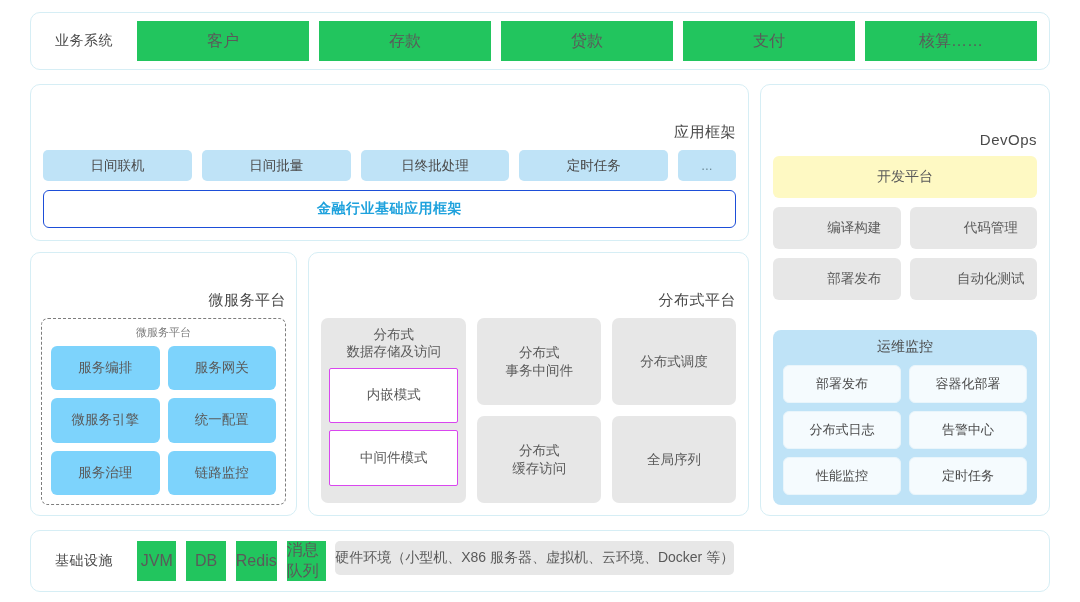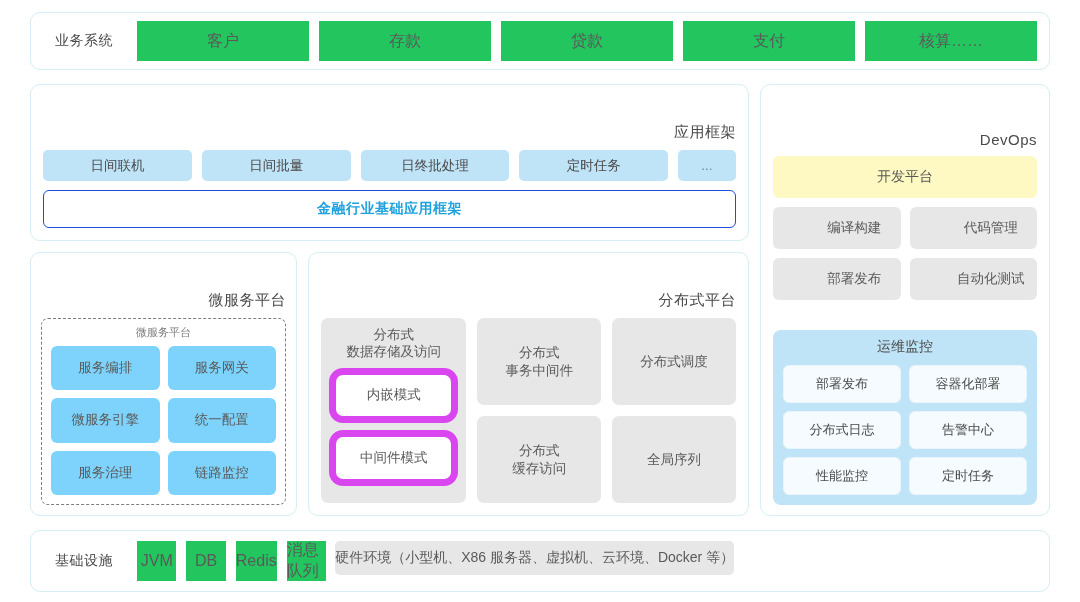--- a/index.html
+++ b/index.html
@@ -199,22 +199,22 @@
   .dist-col1-title {
     text-align: center;
     font-size: 13.5px;
     color: #5a5a5a;
     line-height: 1.28;
     padding-bottom: 7px;
   }
   .dist-sub {
     flex: 1;
     background: #ffffff;
-    border: 7px solid #d946ef;
-    border-radius: 14px;
+    border: 1px solid #d946ef;
+    border-radius: 2px;
     display: flex;
     align-items: center;
     justify-content: center;
     font-size: 13.5px;
     color: #5a5a5a;
     margin-bottom: 7px;
   }
   .dist-sub:last-child { margin-bottom: 8px; }
 
   .dist-rest {

